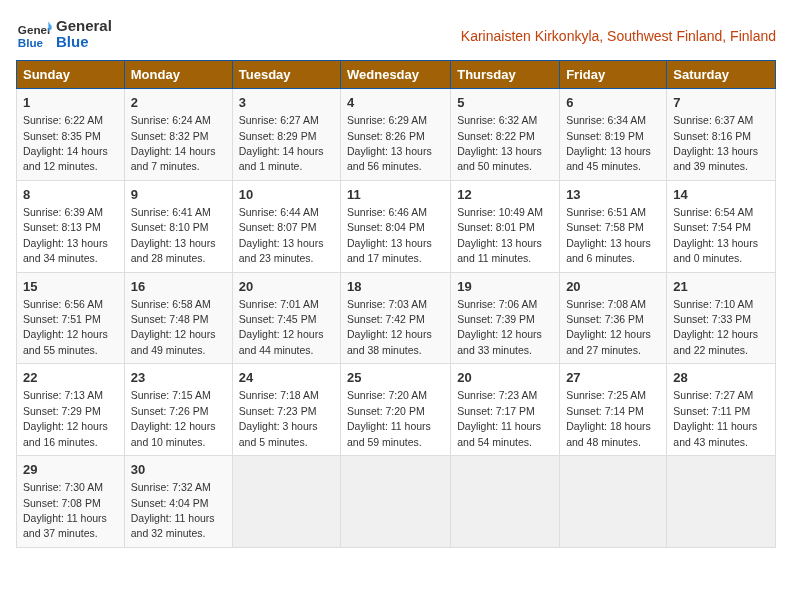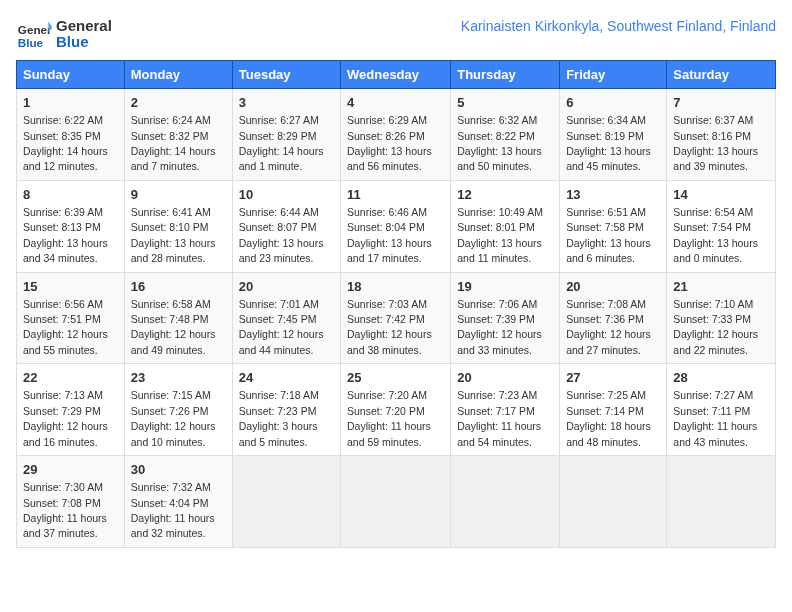--- a/index.html
+++ b/index.html
@@ -28,31 +28,31 @@
     .title-area {
       text-align: right;
     }
     .main-title {
       font-size: 34px;
       font-weight: bold;
       color: #222;
     }
     .subtitle {
       font-size: 14px;
-      color: #3b82f6;
-      margin-top: 2px;
+      color: #c2410c;
+      margin-top: 12px;
     }
     .calendar {
       width: 100%;
       border-collapse: collapse;
       margin-top: 8px;
       font-size: 11px;
     }
     .calendar thead tr th {
-      background-color: #3b82f6;
+      background-color: #a16207;
       color: #fff;
       text-align: left;
       padding: 6px 6px;
       font-size: 13px;
       font-weight: bold;
       border: 1px solid #1255a0;
     }
     .calendar tbody tr td {
       vertical-align: top;
       padding: 5px 6px;

